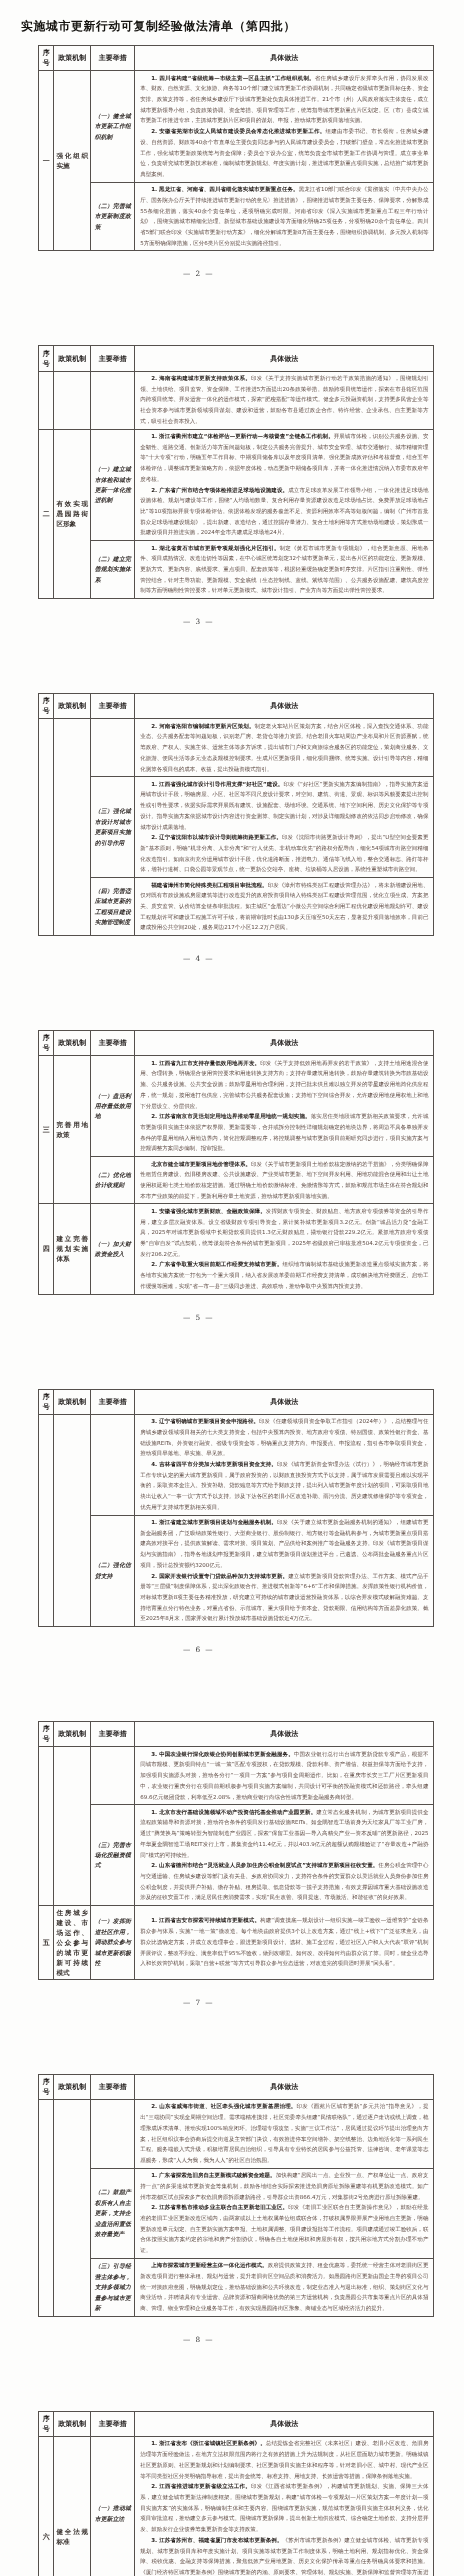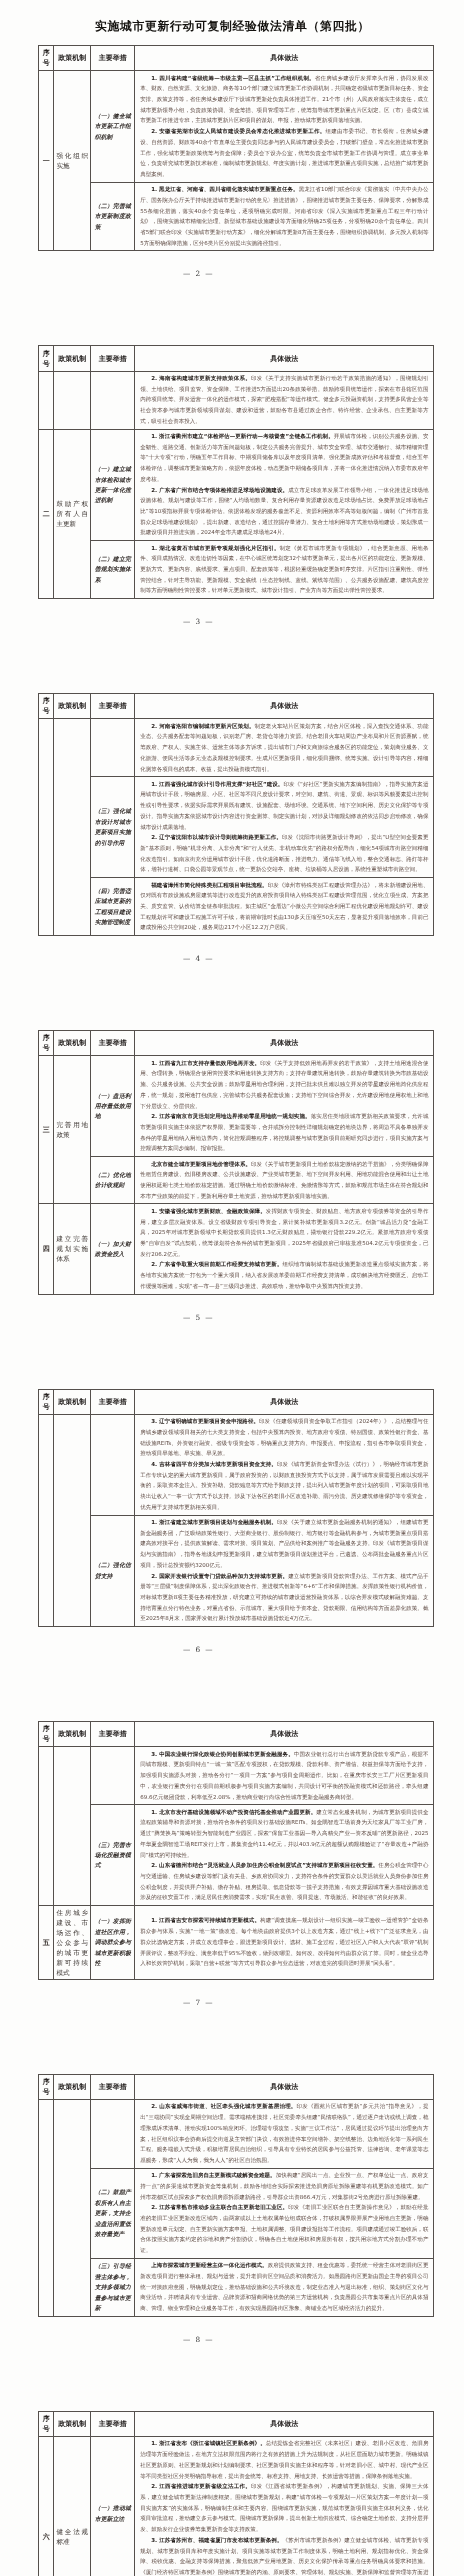--- a/index.html
+++ b/index.html
@@ -10,21 +10,21 @@
   }
   .doc {
     width: 465px;
     background: #fdfdfc;
     overflow: hidden;
   }
   .doc-title {
     font-size: 11.8px;
     font-weight: bold;
     color: #151310;
-    text-align: center;
+    text-align: left;
     margin: 19.4px 21px 10.4px 21px;
     letter-spacing: 0.7px;
     line-height: 15.3px;
   }
   .page { width: 397px; }
   table.policy-table {
     border-collapse: collapse;
     table-layout: fixed;
     margin-left: 38px;
     width: 395px;
@@ -46,21 +46,21 @@
   }
   td.sn {
     text-align: center;
     font-size: 7px;
     font-weight: bold;
     color: #3a332f;
     padding: 0.7px;
   }
   td.mech {
     font-size: 6.6px;
-    font-weight: normal;
+    font-weight: bold;
     color: #3a332f;
     padding: 1.4px 2.1px;
     line-height: 10px;
     text-align: justify;
     text-justify: inter-character;
   }
   td.measure {
     font-size: 5.9px;
     font-weight: bold;
     font-style: italic;
@@ -164,21 +164,21 @@
             <tr>
               <td class="sn" rowspan="1"></td>
               <td class="mech" rowspan="1"></td>
               <td class="measure"></td>
               <td class="practice">
                 <p><b>2. 海南省构建城市更新支持政策体系。</b><span>印发《关于支持实施城市更新行动若干政策措施的通知》，围绕规划引领、土地供给、项目监管、资金保障、工作推进5方面提出20条政策举措。鼓励跨项目统筹运作，探索在市县辖区范围内跨项目统筹、开发运营一体化的运作模式，探索“肥瘦搭配”等运作模式。健全多元投融资机制，支持更多民营企业等社会资本参与城市更新领域项目谋划、建设和运营，鼓励各市县通过政企合作、特许经营、企业承包、自主更新等方式，吸引社会资本投入。</span></p>
               </td>
             </tr>
             <tr>
               <td class="sn" rowspan="2">二</td>
-              <td class="mech" rowspan="2">鼓励产权所有人自主更新</td>
+              <td class="mech" rowspan="2">有效实现愚园路街区形象</td>
               <td class="measure">（一）建立城市体检和城市更新一体化推进机制</td>
               <td class="practice">
                 <p><b>1. 浙江省衢州市建立“体检评估—更新行动—考核督查”全链条工作机制。</b><span>开展城市体检，识别公共服务设施、安全韧性、道路交通、创新活力等方面问题短板，制定公共服务完善提升、城市安全管理、城市交通畅行、城市精细管理等“十大专项”行动，明确五年工作目标、中期项目储备库以及年度项目清单。强化更新成效评估和考核督查，结合五年体检评估，调整城市更新策略方向，依据年度体检，动态更新中期储备项目库，并将一体化推进情况纳入市委市政府年度考核。</span></p>
                 <p><b>2. 广东省广州市结合专项体检推进足球场地设施建设。</b><span>成立市足球改革发展工作领导小组，一体化推进足球场地设施体检、规划与建设等工作，围绕“人均场地数量、复合利用存量资源建设改造足球场地占比、免费开放足球场地占比”等10项指标开展专项体检评估。依据体检发现的服务覆盖不足、资源利用效率不高等短板问题，编制《广州市首批群众足球场地建设规划》，提出新建、改造结合，通过挖掘存量潜力、复合土地利用等方式推动场地建设，策划形成一批建设项目并推进实施，2024年全市共建成足球场地24片。</span></p>
               </td>
             </tr>
             <tr>
               <td class="measure">（二）建立完善规划实施体系</td>
               <td class="practice">
                 <p><b>1. 湖北省黄石市城市更新专项规划强化片区指引。</b><span>制定《黄石市城市更新专项规划》，结合更新意愿、用地条件、项目成熟情况、改造迫切性等因素，在中心城区统筹划定32个城市更新单元，提出各片区的功能定位、更新规模、更新方式、更新内容、底线要求、重点项目、配套政策等，根据轻重缓急确定更新时序安排。片区指引注重刚性、弹性管控结合，针对主导功能、更新规模、安全底线（生态控制线、蓝线、紫线等范围）、公共服务设施配建、建筑高度控制等方面明确刚性管控要求，针对单元更新模式、城市设计指引、产业方向等方面提出弹性管控要求。</span></p>

